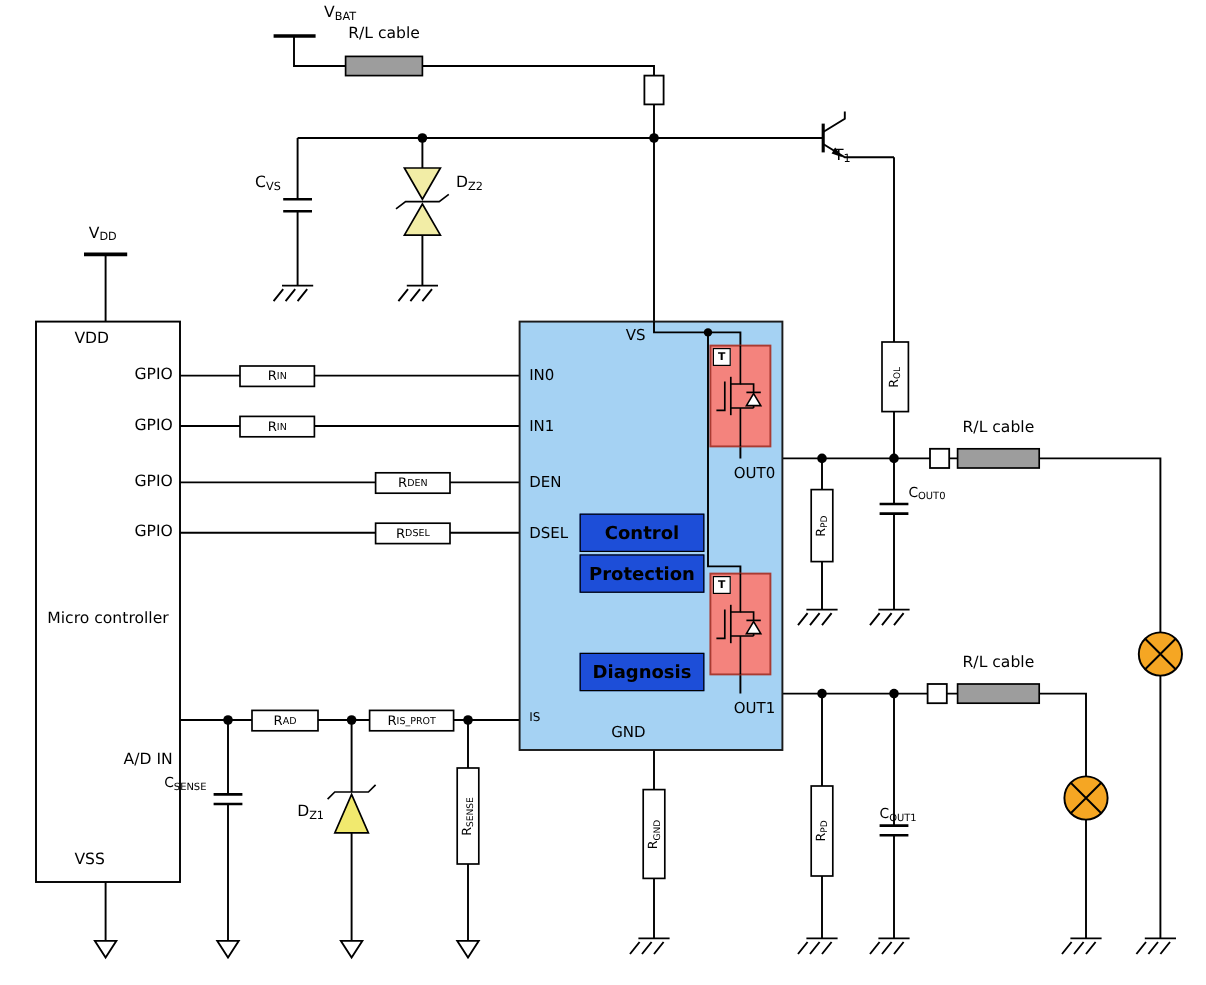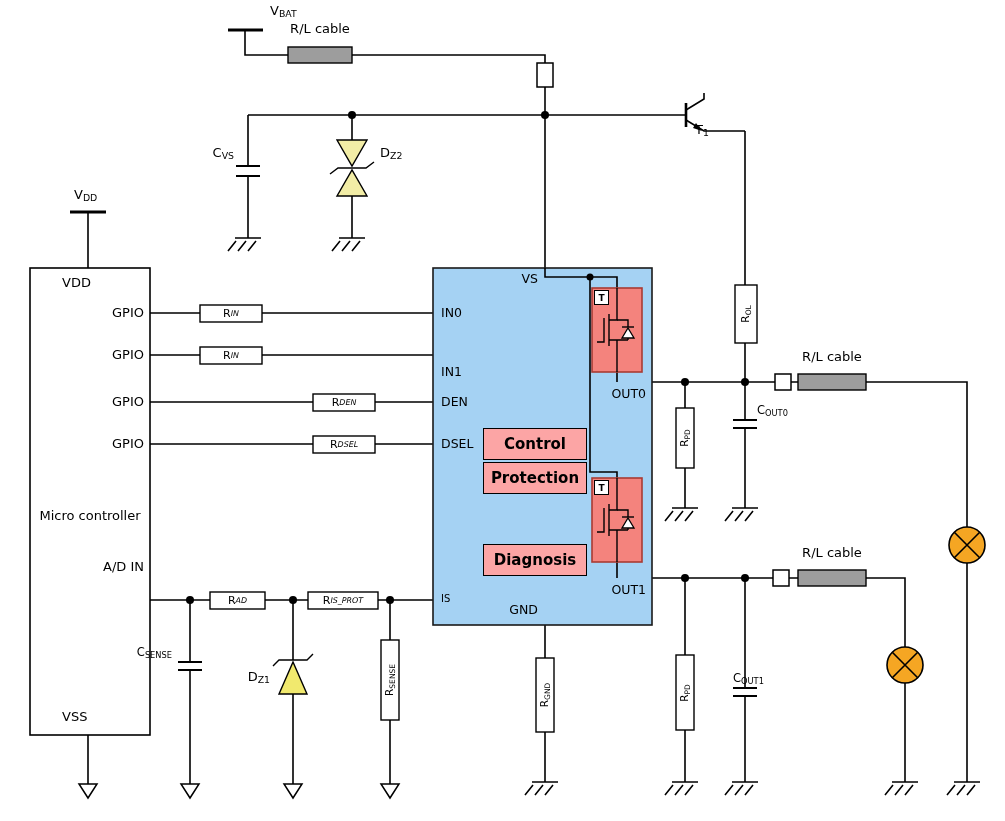--- a/index.html
+++ b/index.html
@@ -5,25 +5,25 @@
   html,body { margin:0; padding:0; background:#ffffff; }
   .stage { position:relative; width:1005px; height:821px; background:#ffffff;
            font-family:"DejaVu Sans","Liberation Sans",sans-serif; color:#000; }
   .stage svg { position:absolute; left:0; top:0; }
   .lbl { position:absolute; font-size:13px; line-height:1.1; white-space:nowrap; }
   .lbl .sub { font-size:0.72em; vertical-align:-0.25em; }
   .lbl.right { text-align:right; }
   .lbl.center { text-align:center; }
   .boxlbl { position:absolute; display:flex; align-items:center; justify-content:center;
             font-size:11px; white-space:nowrap; }
-  .boxlbl .sub { font-size:0.72em; vertical-align:-0.25em;font-style:italic; }
+  .boxlbl .sub { font-size:0.72em; vertical-align:-0.25em; }
   .rot { position:absolute; display:flex; align-items:center; justify-content:center; }
   .rot .rot-inner { transform:rotate(-90deg); font-size:10.5px; white-space:nowrap; }
   .rot .sub { font-size:0.72em; vertical-align:-0.25em; }
-  .func-block { position:absolute; width:102px; height:30px; background:#fca5a5;
+  .func-block { position:absolute; width:102px; height:30px; background:#1d4ed8;
                 border:1.6px solid #000; display:flex; align-items:center; justify-content:center;
                 font-size:15px; font-weight:bold; }
   .t-box { position:absolute; width:13px; height:13px; background:#fff; border:1.2px solid #000;
            display:flex; align-items:center; justify-content:center; font-size:9px; font-weight:bold; }
 </style>
 </head>
 <body>
 
 <div class="stage">
 
@@ -204,21 +204,21 @@
 <div class="lbl right" style="left:196px; top:146px; width:38px;"><span>C</span><span class="sub">VS</span></div>
 <div class="lbl" style="left:380px; top:146px;"><span>D</span><span class="sub">Z2</span></div>
 <div class="lbl" style="left:74px; top:188px;"><span>V</span><span class="sub">DD</span></div>
 
 <div class="lbl" style="left:62px; top:276px;">VDD</div>
 <div class="lbl right" style="left:96px; top:306px; width:48px;">GPIO</div>
 <div class="lbl right" style="left:96px; top:348px; width:48px;">GPIO</div>
 <div class="lbl right" style="left:96px; top:395px; width:48px;">GPIO</div>
 <div class="lbl right" style="left:96px; top:437px; width:48px;">GPIO</div>
 <div class="lbl center" style="left:30px; top:509px; width:120px;">Micro controller</div>
-<div class="lbl right" style="left:84px; top:560px; width:60px;">A/D IN</div>
+<div class="lbl right" style="left:84px; top:627px; width:60px;">A/D IN</div>
 <div class="lbl" style="left:62px; top:710px;">VSS</div>
 
 <div class="boxlbl" style="left:200px; top:305px; width:62px; height:17px;">
       <span>R</span>
       <span class="sub">IN</span>
     </div>
 <div class="boxlbl" style="left:200px; top:347px; width:62px; height:17px;">
       <span>R</span>
       <span class="sub">IN</span>
     </div>
@@ -253,21 +253,21 @@
     </div>
 <div class="rot" style="left:676px; top:408px; width:18px; height:60px;">
       <span class="rot-inner"><span>R</span><span class="sub">PD</span></span>
     </div>
 <div class="rot" style="left:676px; top:655px; width:18px; height:75px;">
       <span class="rot-inner"><span>R</span><span class="sub">PD</span></span>
     </div>
 
 <div class="lbl right" style="left:502px; top:272px; width:36px; font-size:12.5px;">VS</div>
 <div class="lbl" style="left:441px; top:306px; font-size:12.5px;">IN0</div>
-<div class="lbl" style="left:441px; top:365px; font-size:12.5px;">IN1</div>
+<div class="lbl" style="left:441px; top:348px; font-size:12.5px;">IN1</div>
 <div class="lbl" style="left:441px; top:395px; font-size:12.5px;">DEN</div>
 <div class="lbl" style="left:441px; top:437px; font-size:12.5px;">DSEL</div>
 <div class="lbl" style="left:441px; top:593px; font-size:10px;">IS</div>
 <div class="lbl right" style="left:498px; top:603px; width:40px; font-size:12.5px;">GND</div>
 <div class="lbl right" style="left:596px; top:387px; width:50px; font-size:12.5px;">OUT0</div>
 <div class="lbl right" style="left:596px; top:583px; width:50px; font-size:12.5px;">OUT1</div>
 
 <div class="func-block" style="left:483px; top:428px;">Control</div>
 <div class="func-block" style="left:483px; top:462px;">Protection</div>
 <div class="func-block" style="left:483px; top:544px;">Diagnosis</div>

